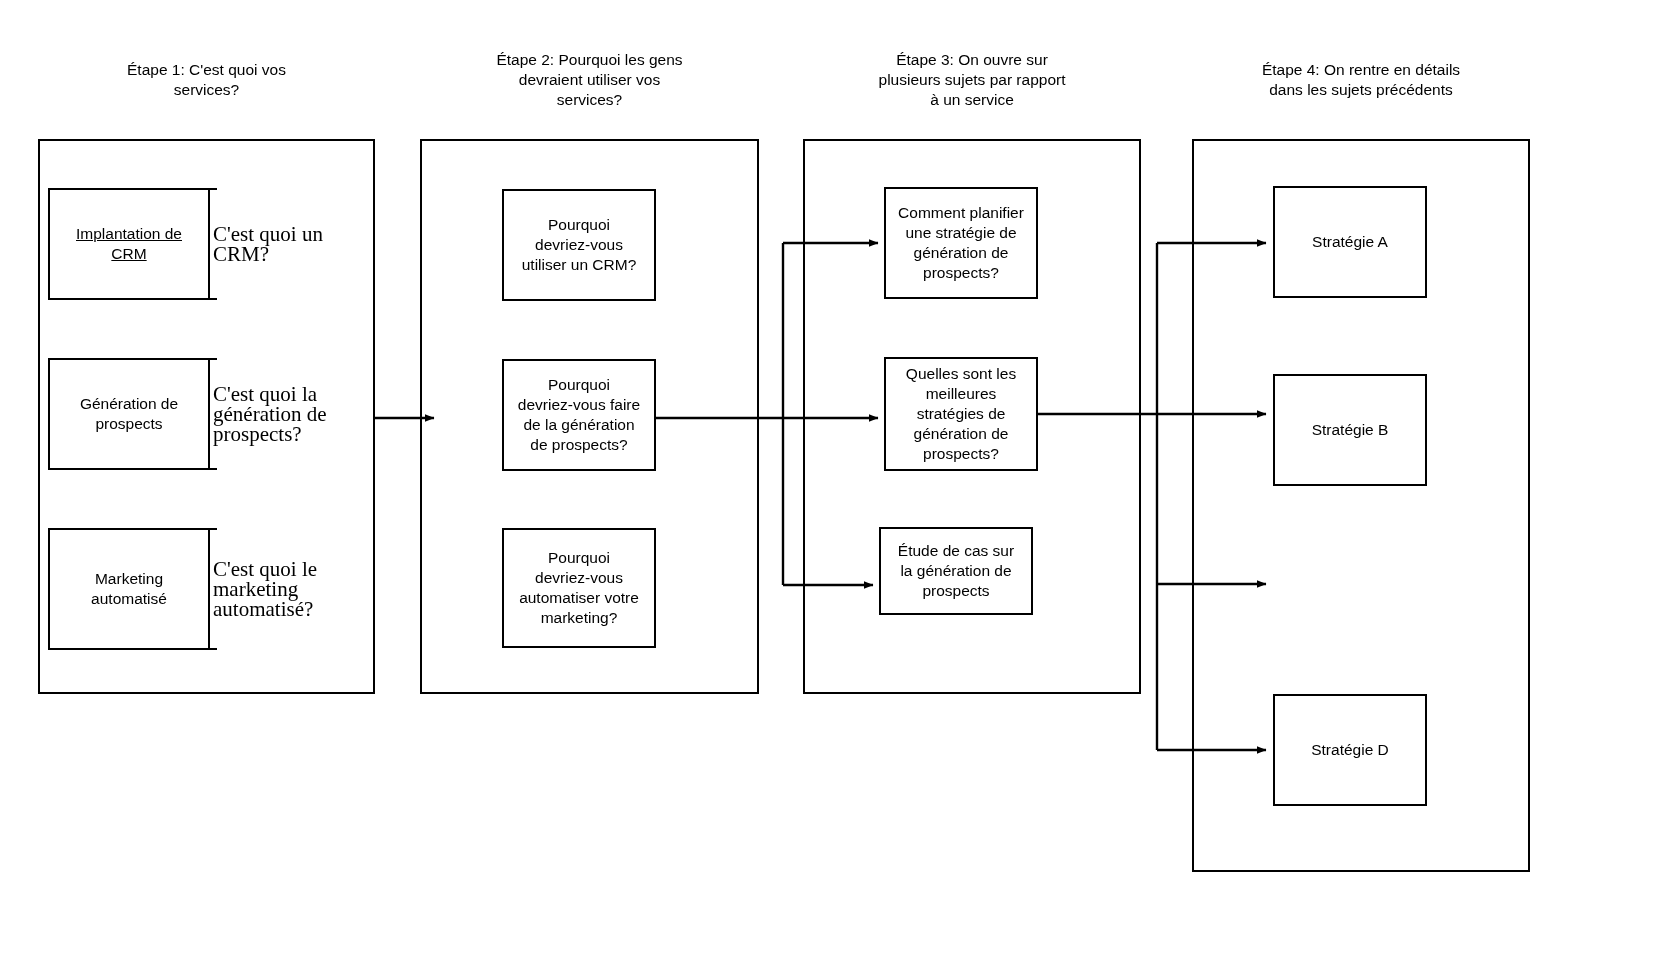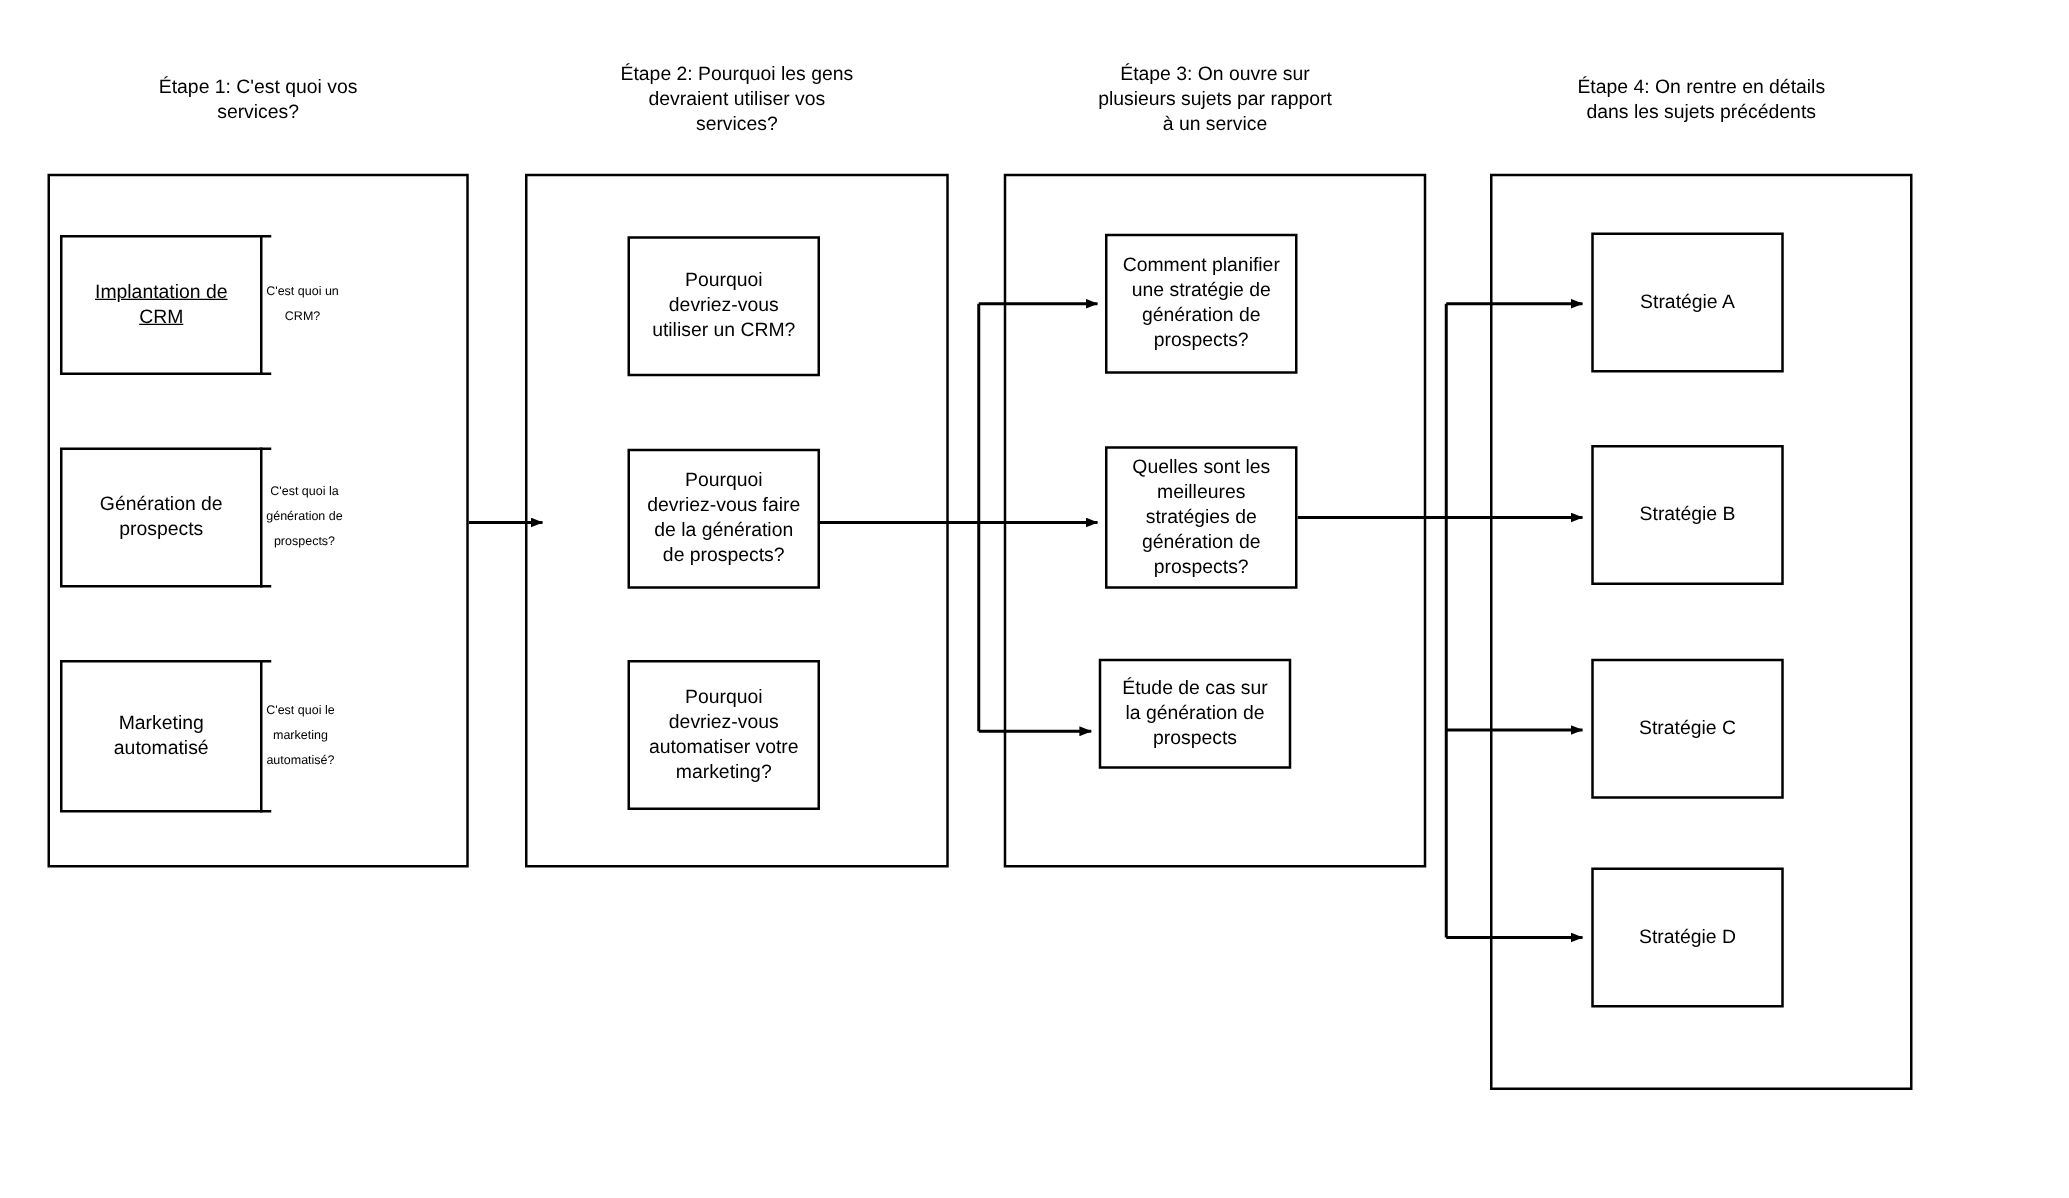--- a/index.html
+++ b/index.html
@@ -39,26 +39,27 @@
     font-size:15.5px;
     line-height:20px;
     padding:4px 6px;
     white-space:pre-line;
   }
   .node.left-label{
     justify-content:center;
   }
   .side-label{
     position:absolute;
-    font-size:10px;
+    font-size:21px;
     line-height:20px;
-    text-align:center;
+    text-align:left;
     display:flex;
     align-items:center;
     white-space:pre-line;
+    font-family:Liberation Serif, serif;
   }
   .tab-line{
     position:absolute;
     background:#000;
     height:2px;
   }
 </style>
 </head>
 <body>
 
@@ -153,17 +154,16 @@
   <div class="node" style="left:884px;top:357px;width:154px;height:114px;">Quelles sont les
 meilleures
 stratégies de
 génération de
 prospects?</div>
   <div class="node" style="left:879px;top:527px;width:154px;height:88px;">Étude de cas sur
 la génération de
 prospects</div>
 
   <div class="node" style="left:1273px;top:186px;width:154px;height:112px;">Stratégie A</div>
-  <div class="node" style="left:1273px;top:356px;width:154px;height:112px;">Stratégie B</div>
-  <div class="node" style="left:1273px;top:527px;width:154px;height:112px;">Stratégie C</div>
+  <div class="node" style="left:1273px;top:374px;width:154px;height:112px;">Stratégie B</div>
   <div class="node" style="left:1273px;top:694px;width:154px;height:112px;">Stratégie D</div>
 
 </div>
 
 </body></html>

